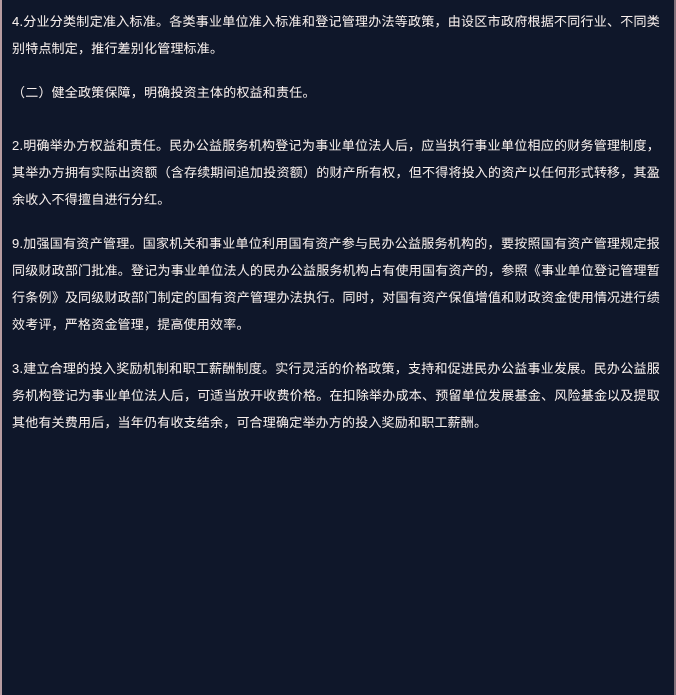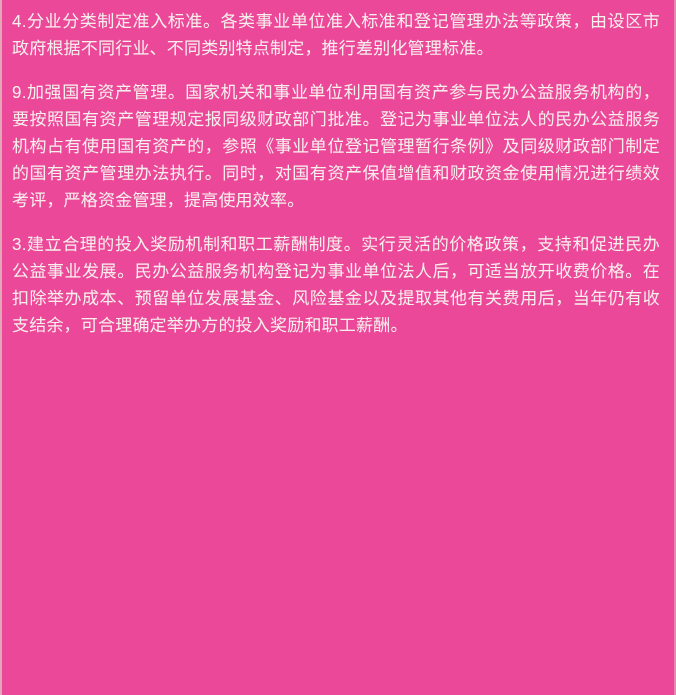--- a/index.html
+++ b/index.html
@@ -10,25 +10,25 @@
     width: 676px;
     height: 695px;
     overflow: hidden;
     background: #a23a3b;
   }
   .page {
     box-sizing: border-box;
     width: 676px;
     height: 695px;
     padding: 8px 14px 0 10px;
-    background: #ec4899;
+    background: #0f172a;
     border-left: 2px solid rgba(226, 190, 190, 0.8);
     border-right: 2px solid rgba(226, 190, 190, 0.55);
     font-family: "Liberation Sans", "DejaVu Sans", sans-serif;
-    font-size: 17px;
+    font-size: 13px;
     line-height: 27px;
     color: #f7efec;
     text-align: justify;
     letter-spacing: 0.2px;
   }
   .page p {
     margin: 0 0 17px 0;
     text-align: justify;
   }
   .page p.section-heading {
@@ -36,15 +36,17 @@
   }
   .page p.last {
     margin-bottom: 0;
   }
 </style>
 </head>
 <body>
 
 <div class="page">
   <p>4.分业分类制定准入标准。各类事业单位准入标准和登记管理办法等政策，由设区市政府根据不同行业、不同类别特点制定，推行差别化管理标准。</p>
+  <p class="section-heading">（二）健全政策保障，明确投资主体的权益和责任。</p>
+  <p>2.明确举办方权益和责任。民办公益服务机构登记为事业单位法人后，应当执行事业单位相应的财务管理制度，其举办方拥有实际出资额（含存续期间追加投资额）的财产所有权，但不得将投入的资产以任何形式转移，其盈余收入不得擅自进行分红。</p>
   <p>9.加强国有资产管理。国家机关和事业单位利用国有资产参与民办公益服务机构的，要按照国有资产管理规定报同级财政部门批准。登记为事业单位法人的民办公益服务机构占有使用国有资产的，参照《事业单位登记管理暂行条例》及同级财政部门制定的国有资产管理办法执行。同时，对国有资产保值增值和财政资金使用情况进行绩效考评，严格资金管理，提高使用效率。</p>
   <p class="last">3.建立合理的投入奖励机制和职工薪酬制度。实行灵活的价格政策，支持和促进民办公益事业发展。民办公益服务机构登记为事业单位法人后，可适当放开收费价格。在扣除举办成本、预留单位发展基金、风险基金以及提取其他有关费用后，当年仍有收支结余，可合理确定举办方的投入奖励和职工薪酬。</p>
 </div>
 
 </body></html>

